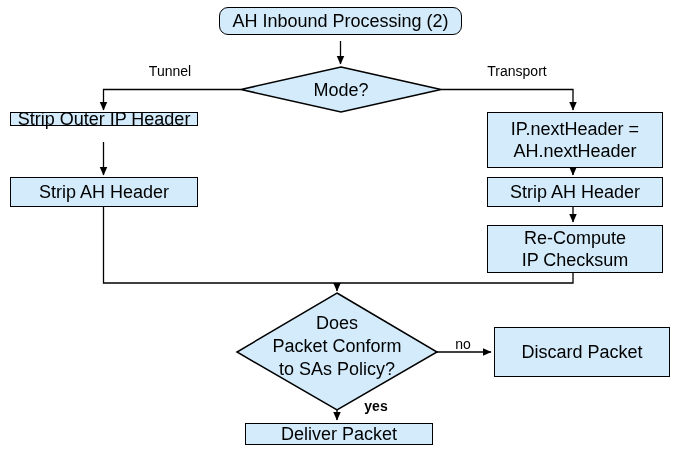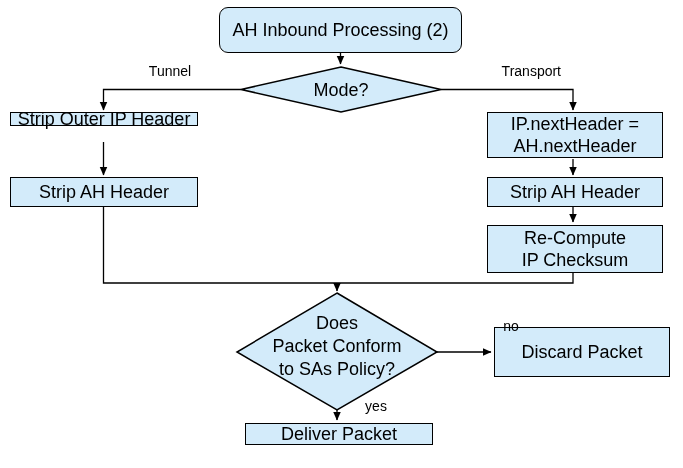--- a/index.html
+++ b/index.html
@@ -69,45 +69,45 @@
     <path d="M573,207 V222" stroke="#000000" stroke-width="1.3" fill="none" marker-end="url(#arrow)"></path>
     <path d="M103.5,207 V283 H573 V273" stroke="#000000" stroke-width="1.3" fill="none"></path>
     <path d="M337,283 V291" stroke="#000000" stroke-width="1.3" fill="none" marker-end="url(#arrow)"></path>
     <path d="M437,352 H491" stroke="#000000" stroke-width="1.3" fill="none" marker-end="url(#arrow)"></path>
     <path d="M337,410 V420" stroke="#000000" stroke-width="1.3" fill="none" marker-end="url(#arrow)"></path>
 
     <polygon points="341,67 441,89.5 341,112 241,89.5" stroke="#000000" stroke-width="1.5" fill="#d3ebfa"></polygon>
     <polygon points="337,293 437,352 337,410 237,352" stroke="#000000" stroke-width="1.5" fill="#d3ebfa"></polygon>
   </svg>
 
-  <div class="node rounded" style="left:219px; top:7px; width:243px; height:46px;">AH Inbound Processing (2)</div>
+  <div class="node rounded" style="left:219px; top:7px; width:243px; height:28px;">AH Inbound Processing (2)</div>
 
   <div class="node" style="left:10px; top:112px; width:188px; height:14px;">Strip Outer IP Header</div>
 
   <div class="node" style="left:10px; top:177px; width:188px; height:30px;">Strip AH Header</div>
 
-  <div class="node" style="left:487px; top:112px; width:176px; height:46px;">IP.nextHeader =
+  <div class="node" style="left:487px; top:112px; width:176px; height:56px;">IP.nextHeader =
 AH.nextHeader</div>
 
   <div class="node" style="left:487px; top:177px; width:176px; height:30px;">Strip AH Header</div>
 
   <div class="node" style="left:494px; top:327px; width:176px; height:50px;">Discard Packet</div>
 
   <div class="node" style="left:487px; top:225px; width:176px; height:48px;">Re-Compute
 IP Checksum</div>
 
   <div class="node" style="left:245px; top:423px; width:188px; height:22px;">Deliver Packet</div>
 
   <div class="diamond-label" style="left:247px; top:312px; width:180px; height:69px;">Does
 Packet Conform
 to SAs Policy?</div>
 
   <div class="diamond-label" style="left:291px; top:79px; width:100px; height:22px;">Mode?</div>
 
   <div class="edge-label" style="left:139px; top:61px; width:62px;">Tunnel</div>
 
-  <div class="edge-label" style="left:473px; top:61px; width:88px;text-align:right;">Transport</div>
+  <div class="edge-label" style="left:473px; top:61px; width:88px;">Transport</div>
 
-  <div class="edge-label" style="left:445px; top:316px; width:36px;margin-left:48px;">no</div>
+  <div class="edge-label" style="left:445px; top:334px; width:36px;">no</div>
 
-  <div class="edge-label" style="left:356px; top:396px; width:40px;">yes</div>
+  <div class="edge-label" style="left:356px; top:396px; width:40px;font-weight:bold;">yes</div>
 
 </div>
 
 </body></html>

